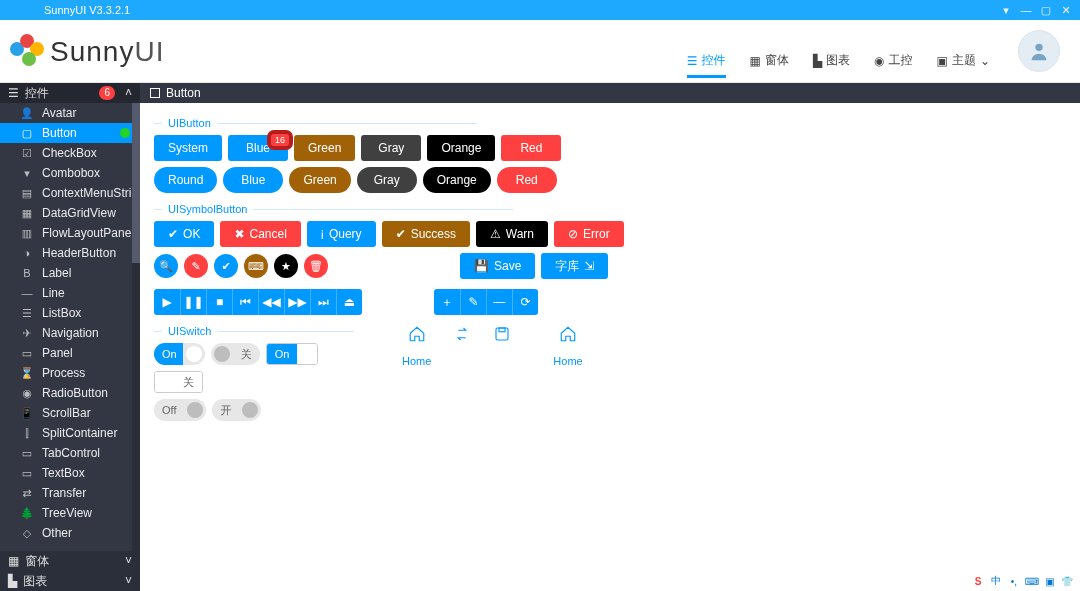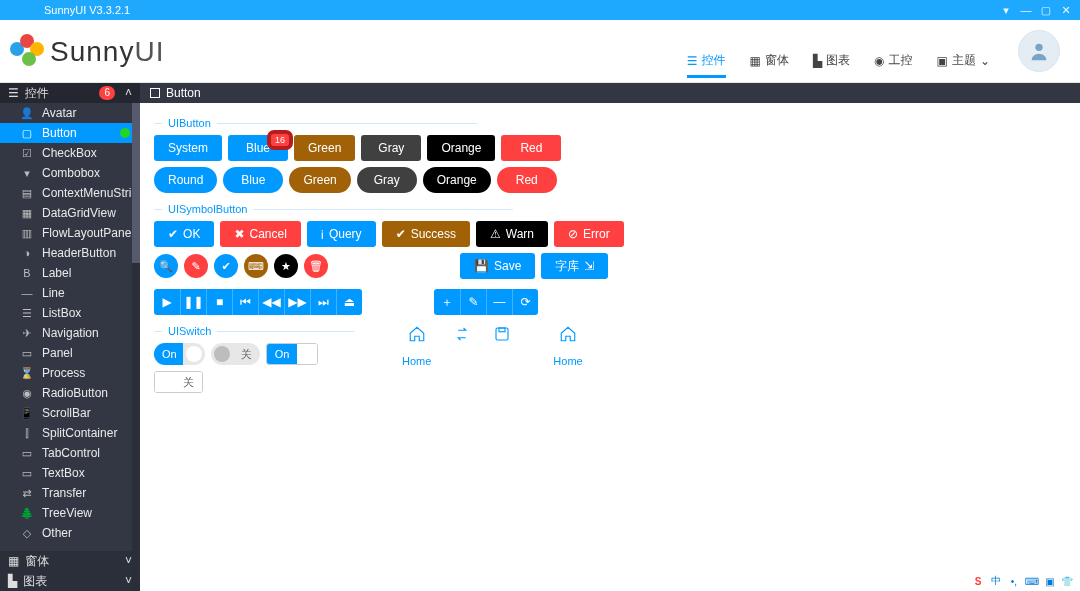--- a/index.html
+++ b/index.html
@@ -386,20 +386,30 @@
             </div>
             <div class="sq-switch">
               <div class="on">On</div>
                 <div class="box"></div>
             </div>
             <div class="sq-switch">
               <div class="box"></div>
                 <div>关</div>
             </div>
           </div>
+          <div class="row">
+            <div class="sw sw-off">
+              <span class="seg">Off</span>
+                <span class="knob"></span>
+            </div>
+            <div class="sw sw-off">
+              <span class="seg">开</span>
+                <span class="knob"></span>
+            </div>
+          </div>
         </div>
 
         <div class="group">
           <div class="row" style="align-items:flex-start">
             <div class="imgbtn">
               <svg viewBox="0 0 24 24">
                   <path d="M3 11l9-8 9 8v10h-6v-6h-6v6H3z"></path>
                 </svg>
               <span>Home</span>
             </div>

